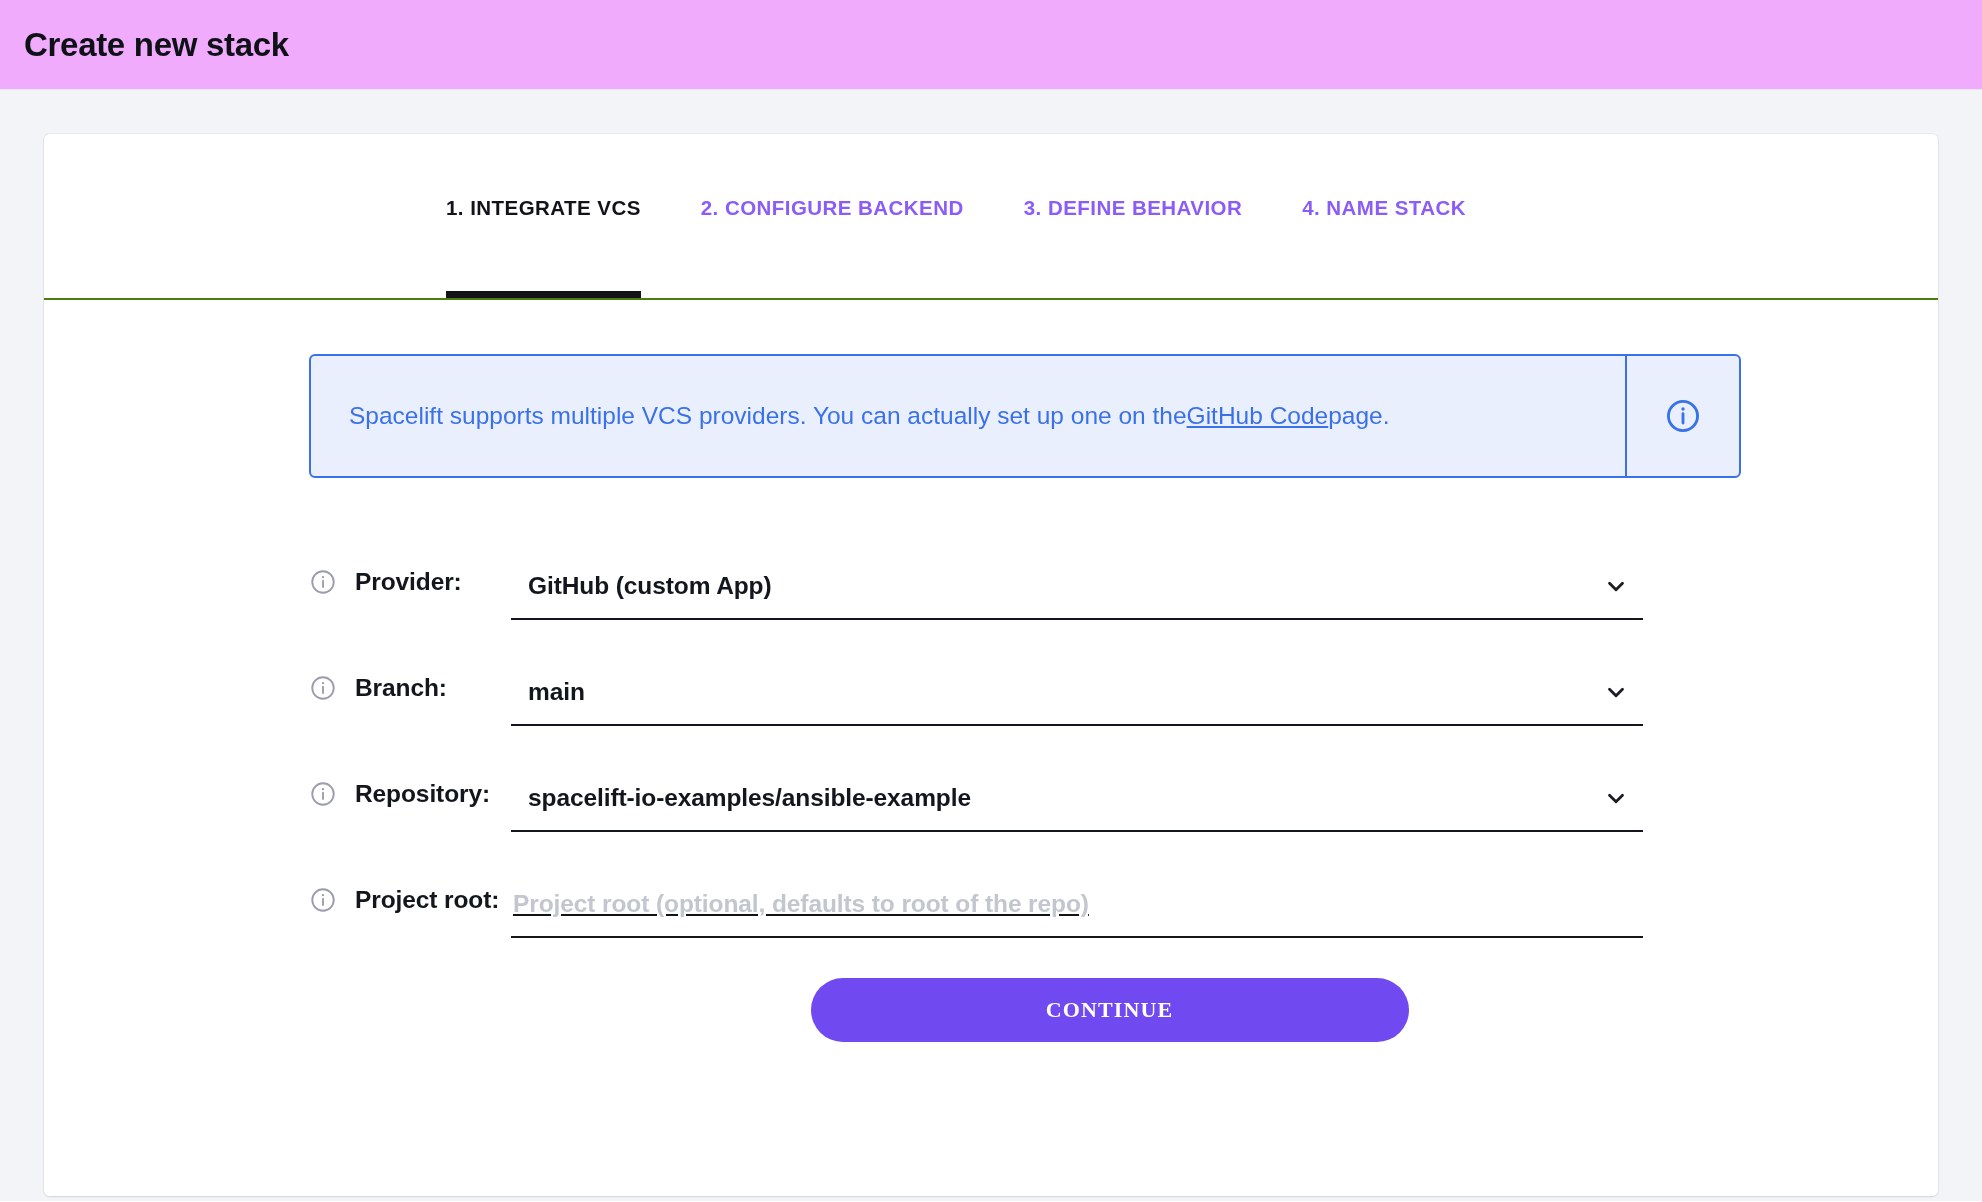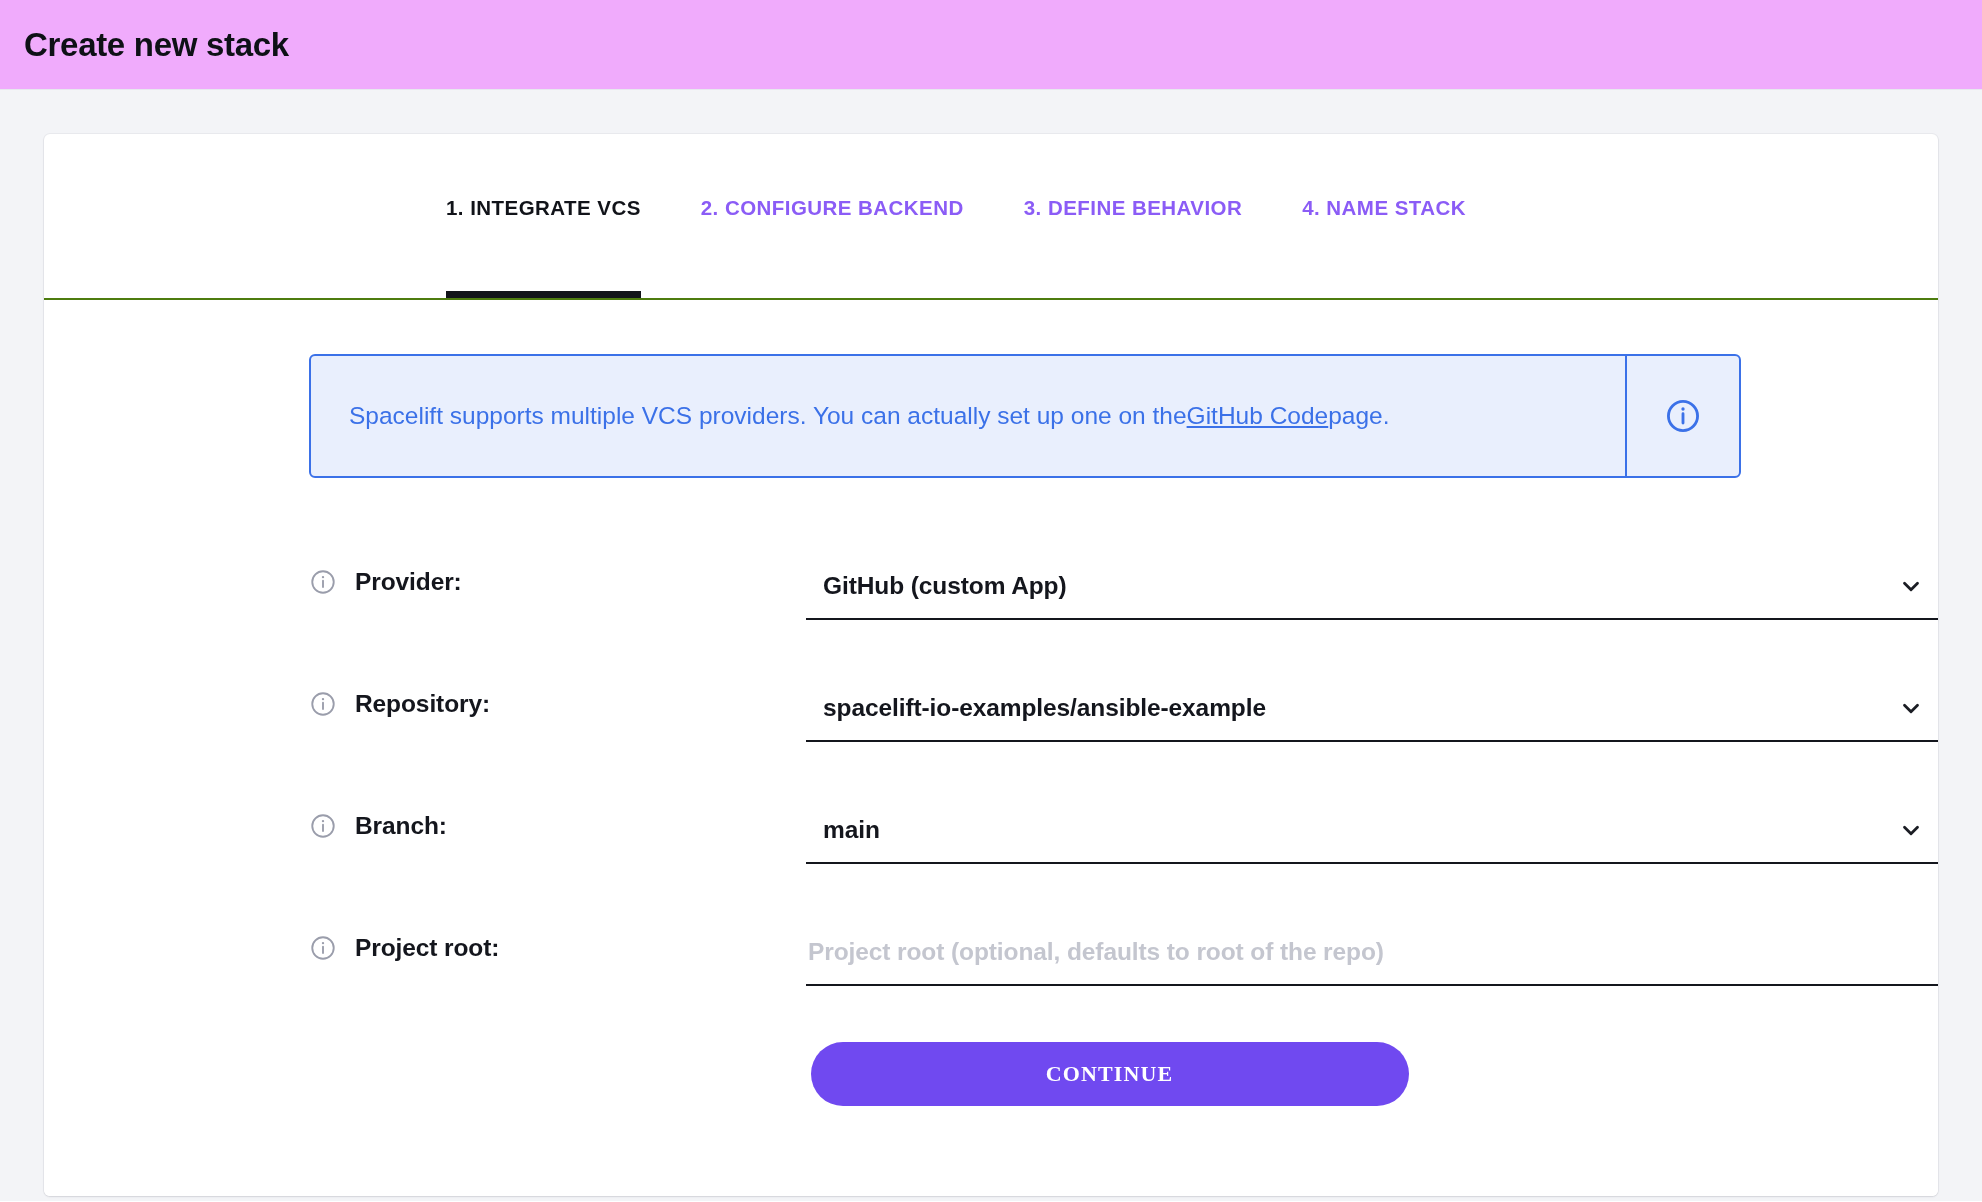--- a/index.html
+++ b/index.html
@@ -135,22 +135,21 @@
   .icon-info-grey { display: block; }
 
   
   .form {
     margin-top: 76px;
     padding-left: 265px;
   }
   .field-row {
     display: flex;
     align-items: flex-start;
-    margin-bottom: 56px;
-    justify-content: space-between;
+    margin-bottom: 40px;
   }
   .field-labelbox {
     width: 202px;
     display: flex;
     align-items: center;
     padding-top: 14px;
     flex-shrink: 0;
   }
   .field-infoicon {
     width: 28px;
@@ -168,21 +167,21 @@
   }
   .field-control {
     width: 1132px;
     position: relative;
     border-bottom: 2.5px solid #14161d;
     height: 66px;
     display: flex;
     align-items: center;
     cursor: pointer;
   }
-  .field-control.plain { cursor: text; }
+  .field-control.plain { cursor: text; text-decoration: underline; }
   .field-value {
     font-size: 24.5px;
     font-weight: 700;
     color: #14161d;
     padding-left: 17px;
     letter-spacing: -0.1px;
   }
   .field-placeholder {
     font-size: 24.5px;
     font-weight: 700;
@@ -299,45 +298,45 @@
 
         <div class="field-row">
           <div class="field-labelbox">
             <span class="field-infoicon">
               <svg class="icon-info-grey" width="28" height="28" viewBox="0 0 24 24" fill="none" stroke="#9a9dab" stroke-width="1.6">
                 <circle cx="12" cy="12" r="9.2"></circle>
                 <line x1="12" y1="10.8" x2="12" y2="16.3" stroke-linecap="round"></line>
                 <circle cx="12" cy="7.8" r="1" fill="#9a9dab" stroke="none"></circle>
               </svg>
             </span>
-            <span class="field-label">Repository:</span>
+            <span class="field-label">Branch:</span>
           </div>
           <div class="field-control">
-            <span class="field-value">spacelift-io-examples/ansible-example</span>
+            <span class="field-value">main</span>
             <span class="chevron">
               <svg width="26" height="26" viewBox="0 0 24 24" fill="none" stroke="#1b1d24" stroke-width="2.6" stroke-linecap="round" stroke-linejoin="round">
                 <polyline points="6 9.5 12 15.5 18 9.5"></polyline>
               </svg>
             </span>
           </div>
         </div>
 
         <div class="field-row">
           <div class="field-labelbox">
             <span class="field-infoicon">
               <svg class="icon-info-grey" width="28" height="28" viewBox="0 0 24 24" fill="none" stroke="#9a9dab" stroke-width="1.6">
                 <circle cx="12" cy="12" r="9.2"></circle>
                 <line x1="12" y1="10.8" x2="12" y2="16.3" stroke-linecap="round"></line>
                 <circle cx="12" cy="7.8" r="1" fill="#9a9dab" stroke="none"></circle>
               </svg>
             </span>
-            <span class="field-label">Branch:</span>
+            <span class="field-label">Repository:</span>
           </div>
           <div class="field-control">
-            <span class="field-value">main</span>
+            <span class="field-value">spacelift-io-examples/ansible-example</span>
             <span class="chevron">
               <svg width="26" height="26" viewBox="0 0 24 24" fill="none" stroke="#1b1d24" stroke-width="2.6" stroke-linecap="round" stroke-linejoin="round">
                 <polyline points="6 9.5 12 15.5 18 9.5"></polyline>
               </svg>
             </span>
           </div>
         </div>
 
         <div class="field-row">
           <div class="field-labelbox">

